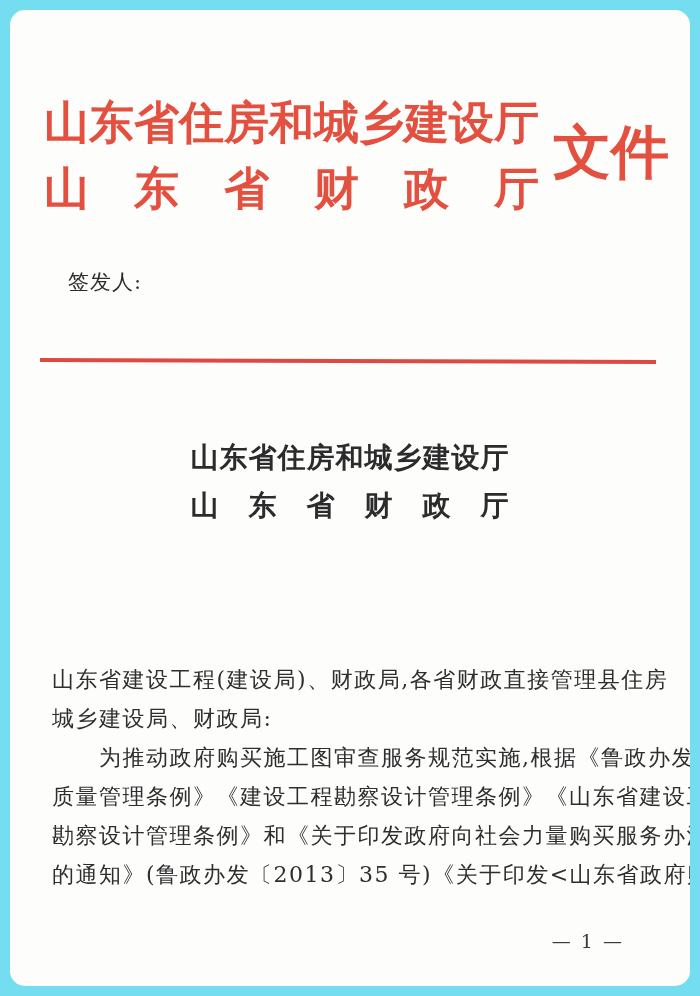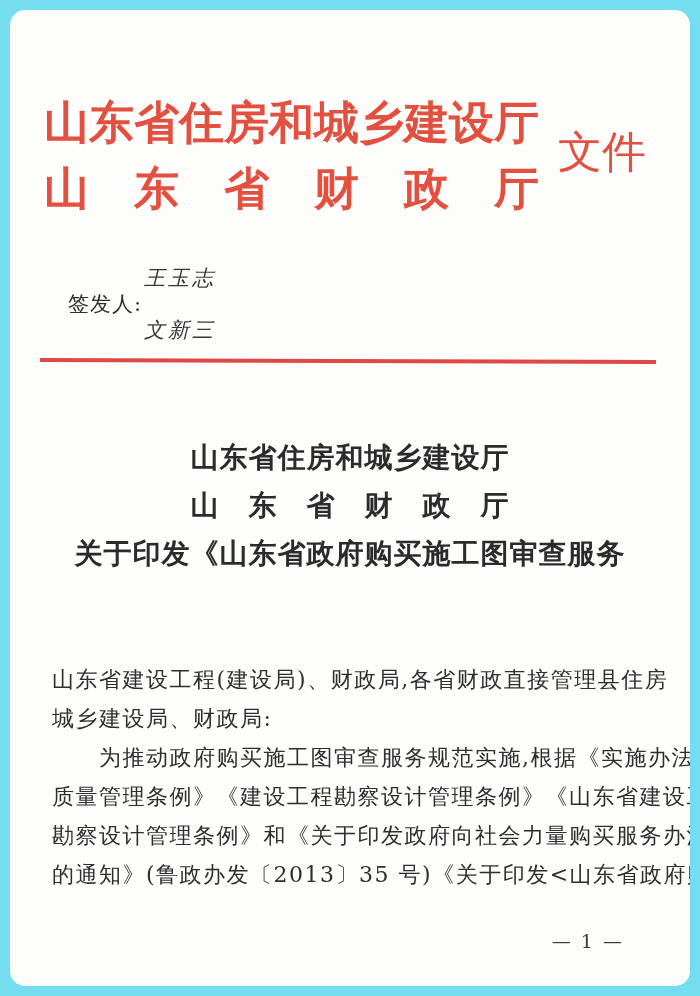--- a/index.html
+++ b/index.html
@@ -38,22 +38,22 @@
     font-weight:bold;
     white-space:nowrap;
   }
   .agency-line{
     font-size:45px;
     line-height:66px;
     letter-spacing:0px;
   }
   .doc-marker{
     color:var(--accent-red);
-    font-weight:normal;
-    font-size:44px;
+    font-weight:bold;
+    font-size:58px;
     line-height:1;
     margin-left:14px;
     transform:translateY(-4px);
     white-space:nowrap;
   }
 
   
   .meta-row{
     position:absolute;
     top:258px;left:58px;width:568px;
@@ -148,39 +148,34 @@
       <div class="agency">
         <div class="agency-line">山东省住房和城乡建设厅</div>
         <div class="agency-line">山　东　省　财　政　厅</div>
       </div>
       <div class="doc-marker">文件</div>
     </header>
 
     <div class="meta-row">
       <div class="issuer">
         <span class="issuer-label">签发人:</span>
-        <span class="issuer-names">
-          <span class="issuer-name first">王玉志</span>
-          <span class="issuer-name second">文新三</span>
-        </span>
       </div>
     </div>
 
     <div class="red-rule"></div>
 
     <div class="doc-title">
       <div class="title-line">山东省住房和城乡建设厅</div>
       <div class="title-line">山　东　省　财　政　厅</div>
-      <div class="title-line">关于印发《山东省政府购买施工图审查服务</div>
     </div>
 
     <div class="doc-body">
       <div class="body-line">山东省建设工程(建设局)、财政局,各省财政直接管理县住房</div>
       <div class="body-line">城乡建设局、财政局:</div>
-      <div class="body-line">　　为推动政府购买施工图审查服务规范实施,根据《实施办法</div>
+      <div class="body-line">　　为推动政府购买施工图审查服务规范实施,根据《鲁政办发</div>
       <div class="body-line">质量管理条例》《建设工程勘察设计管理条例》《山东省建设工程</div>
       <div class="body-line">勘察设计管理条例》和《关于印发政府向社会力量购买服务办法</div>
       <div class="body-line">的通知》(鲁政办发〔2013〕35 号)《关于印发&lt;山东省政府购买服</div>
     </div>
 
     <div class="page-footer">— 1 —</div>
 
   </div>
 </div>
 

